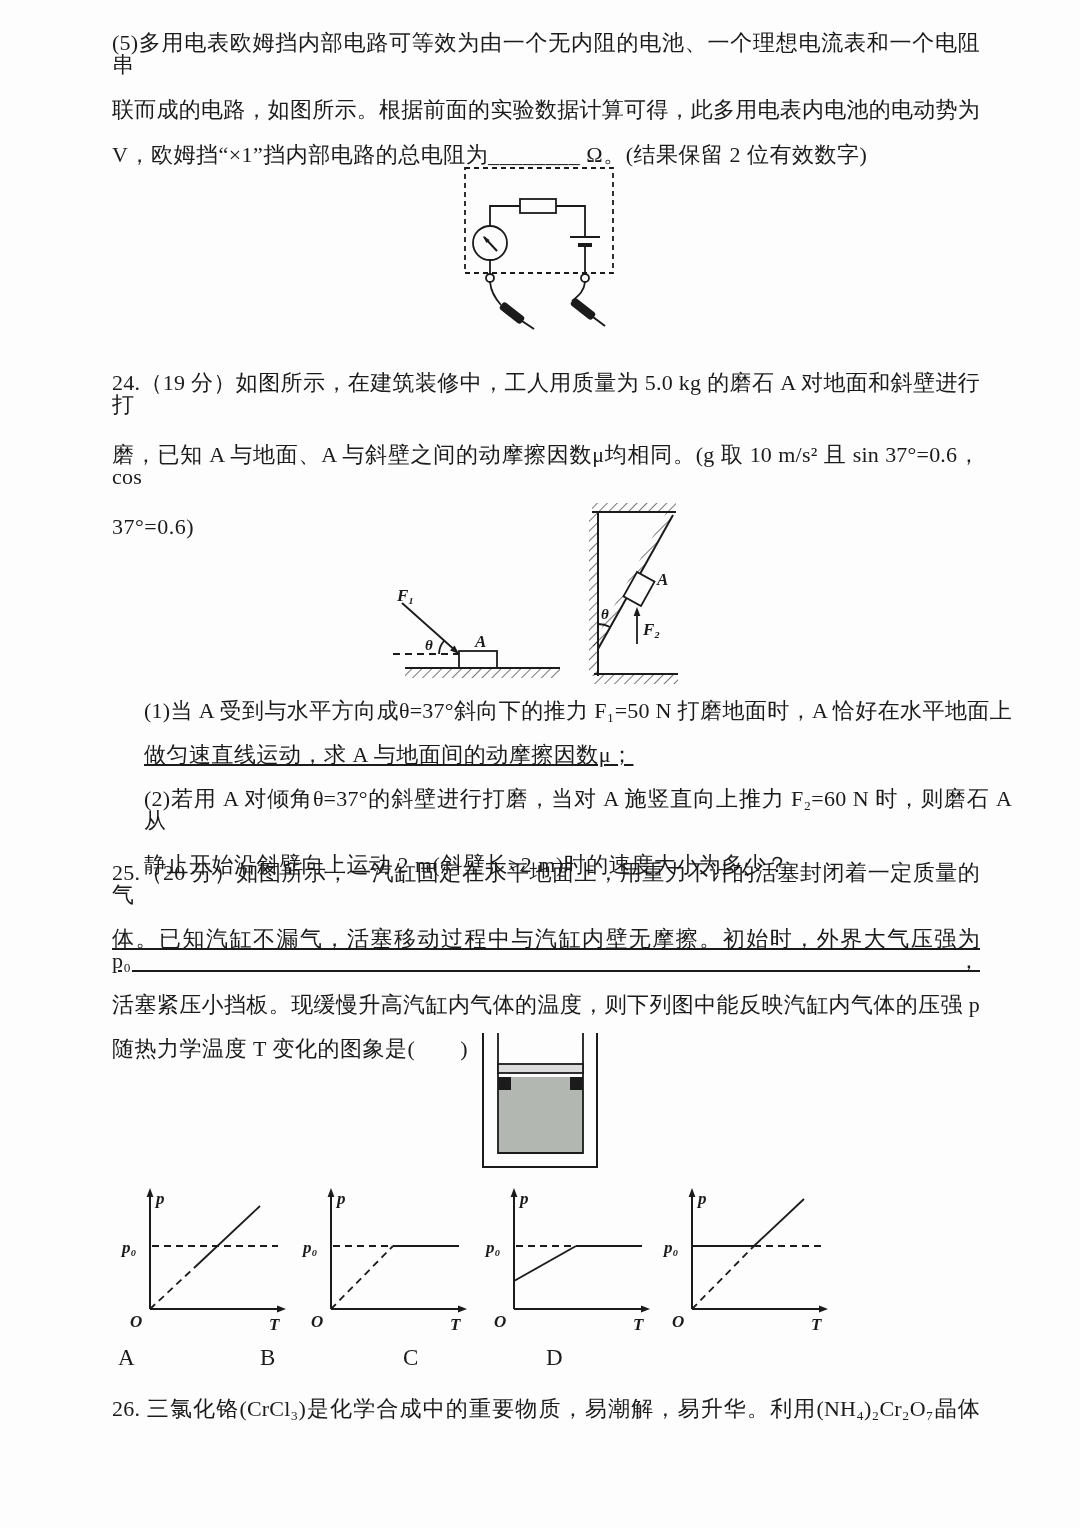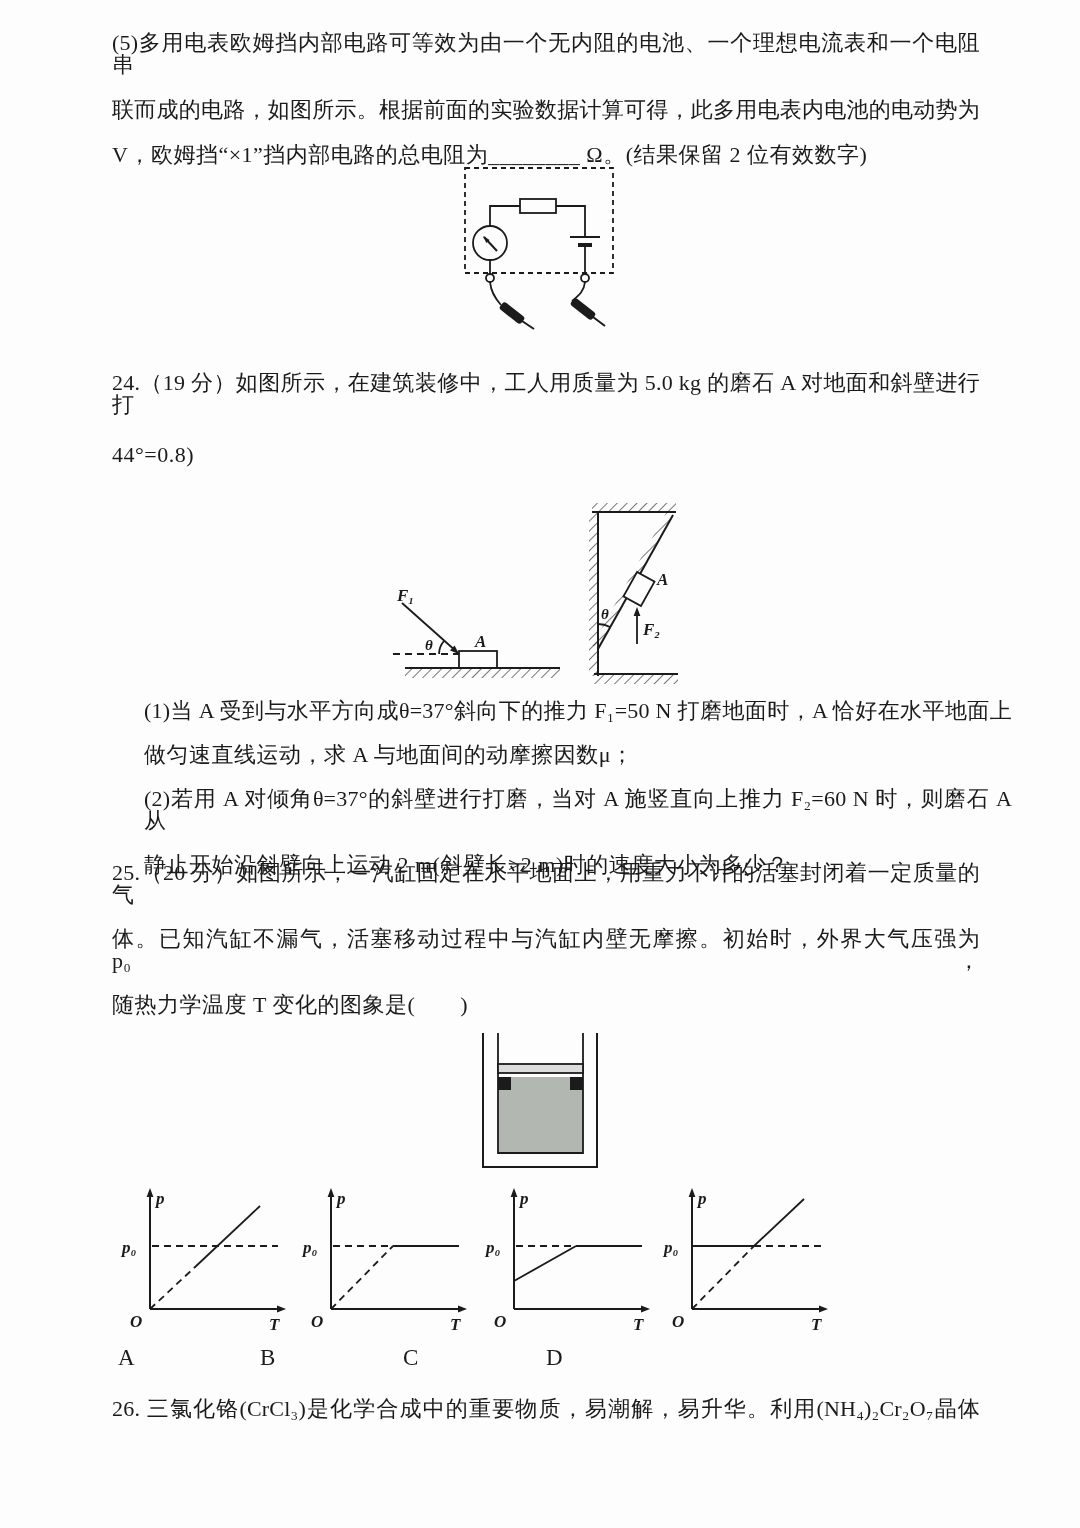--- a/index.html
+++ b/index.html
@@ -57,21 +57,22 @@
     <path d="M52,124 C53,134 57,140 63,147" class="ink sw18"></path>
     <rect x="60.5" y="150.5" width="27" height="9" rx="3" transform="rotate(38 74 155)" class="blackfill"></rect>
     <line x1="84" y1="163" x2="96" y2="171" class="ink sw2"></line>
     <path d="M147,124 C146,134 140,138 134,143" class="ink sw18"></path>
     <rect x="131.5" y="146.5" width="27" height="9" rx="3" transform="rotate(38 145 151)" class="blackfill"></rect>
     <line x1="155" y1="159" x2="167" y2="168" class="ink sw2"></line>
   </svg>
 
   <div class="para" style="top:372px;">
     <div class="tline full" style="margin-bottom:28px;">24.（19 分）如图所示，在建筑装修中，工人用质量为 5.0 kg 的磨石 A 对地面和斜壁进行打</div>
-    <div class="tline">44°=0.8)</div>
+    <div class="tline full" style="margin-bottom:28px;">磨，已知 A 与地面、A 与斜壁之间的动摩擦因数μ均相同。(g 取 10 m/s² 且 sin 37°=0.6，cos</div>
+    <div class="tline">37°=0.6)</div>
   </div>
 
   <svg style="position:absolute;left:385px;top:497px;" width="310" height="195" viewBox="0 0 310 195">
     <defs>
       <pattern id="hatch1" width="7" height="7" patternUnits="userSpaceOnUse" patternTransform="rotate(45)">
         <line x1="0" y1="0" x2="0" y2="7" stroke="#1b1b1b" stroke-width="1.2"></line>
       </pattern>
     </defs>
 
     <line x1="8" y1="157" x2="74" y2="157" class="ink sw18 dash"></line>
@@ -97,28 +98,29 @@
     <path d="M213,127 A25,25 0 0 1 225,130" class="ink sw18"></path>
     <text x="216" y="122" class="lbl-sm">θ</text>
     <text x="272" y="88" class="lbl">A</text>
     <line x1="252" y1="147" x2="252" y2="116" class="ink sw18"></line>
     <polygon points="252,110 248.6,119 255.4,119" class="blackfill"></polygon>
     <text x="258" y="138" class="lbl">F₂</text>
   </svg>
 
   <div class="para" style="top:700px;margin-left:32px;">
     <div class="tline full" style="margin-bottom:22px;">(1)当 A 受到与水平方向成θ=37°斜向下的推力 F₁=50 N 打磨地面时，A 恰好在水平地面上</div>
-    <div class="tline" style="margin-bottom:22px;">做匀速直线运动，求 A 与地面间的动摩擦因数μ；</div>
+    <div class="tline" style="margin-bottom:22px;text-decoration:underline;">做匀速直线运动，求 A 与地面间的动摩擦因数μ；</div>
     <div class="tline full" style="margin-bottom:22px;">(2)若用 A 对倾角θ=37°的斜壁进行打磨，当对 A 施竖直向上推力 F₂=60 N 时，则磨石 A 从</div>
     <div class="tline">静止开始沿斜壁向上运动 2 m(斜壁长&gt;2 m)时的速度大小为多少？</div>
   </div>
 
   <div class="para" style="top:862px;">
     <div class="tline full" style="margin-bottom:22px;">25.（20 分）如图所示，一汽缸固定在水平地面上，用重力不计的活塞封闭着一定质量的气</div>
-    <div class="tline full" style="margin-bottom:22px;">体。已知汽缸不漏气，活塞移动过程中与汽缸内壁无摩擦。初始时，外界大气压强为 p₀，</div>
+    <div class="tline full" style="margin-bottom:22px;text-decoration:underline;">体。已知汽缸不漏气，活塞移动过程中与汽缸内壁无摩擦。初始时，外界大气压强为 p₀，</div>
+    <div class="tline full" style="margin-bottom:22px;">活塞紧压小挡板。现缓慢升高汽缸内气体的温度，则下列图中能反映汽缸内气体的压强 p</div>
     <div class="tline">随热力学温度 T 变化的图象是(　　)</div>
   </div>
 
   <svg style="position:absolute;left:481px;top:1028px;" width="125" height="145" viewBox="0 0 125 145">
     <rect x="17" y="49" width="85" height="76" fill="#b2b7b2"></rect>
     <rect x="17" y="49" width="13" height="13" class="blackfill"></rect>
     <rect x="89" y="49" width="13" height="13" class="blackfill"></rect>
     <path d="M2,5 L2,139 L116,139 L116,5" class="ink sw2"></path>
     <path d="M17,5 L17,125 L102,125 L102,5" class="ink sw18"></path>
     <rect x="17" y="36" width="85" height="9" fill="#dcdcdc" stroke="#1b1b1b" stroke-width="1.8"></rect>

